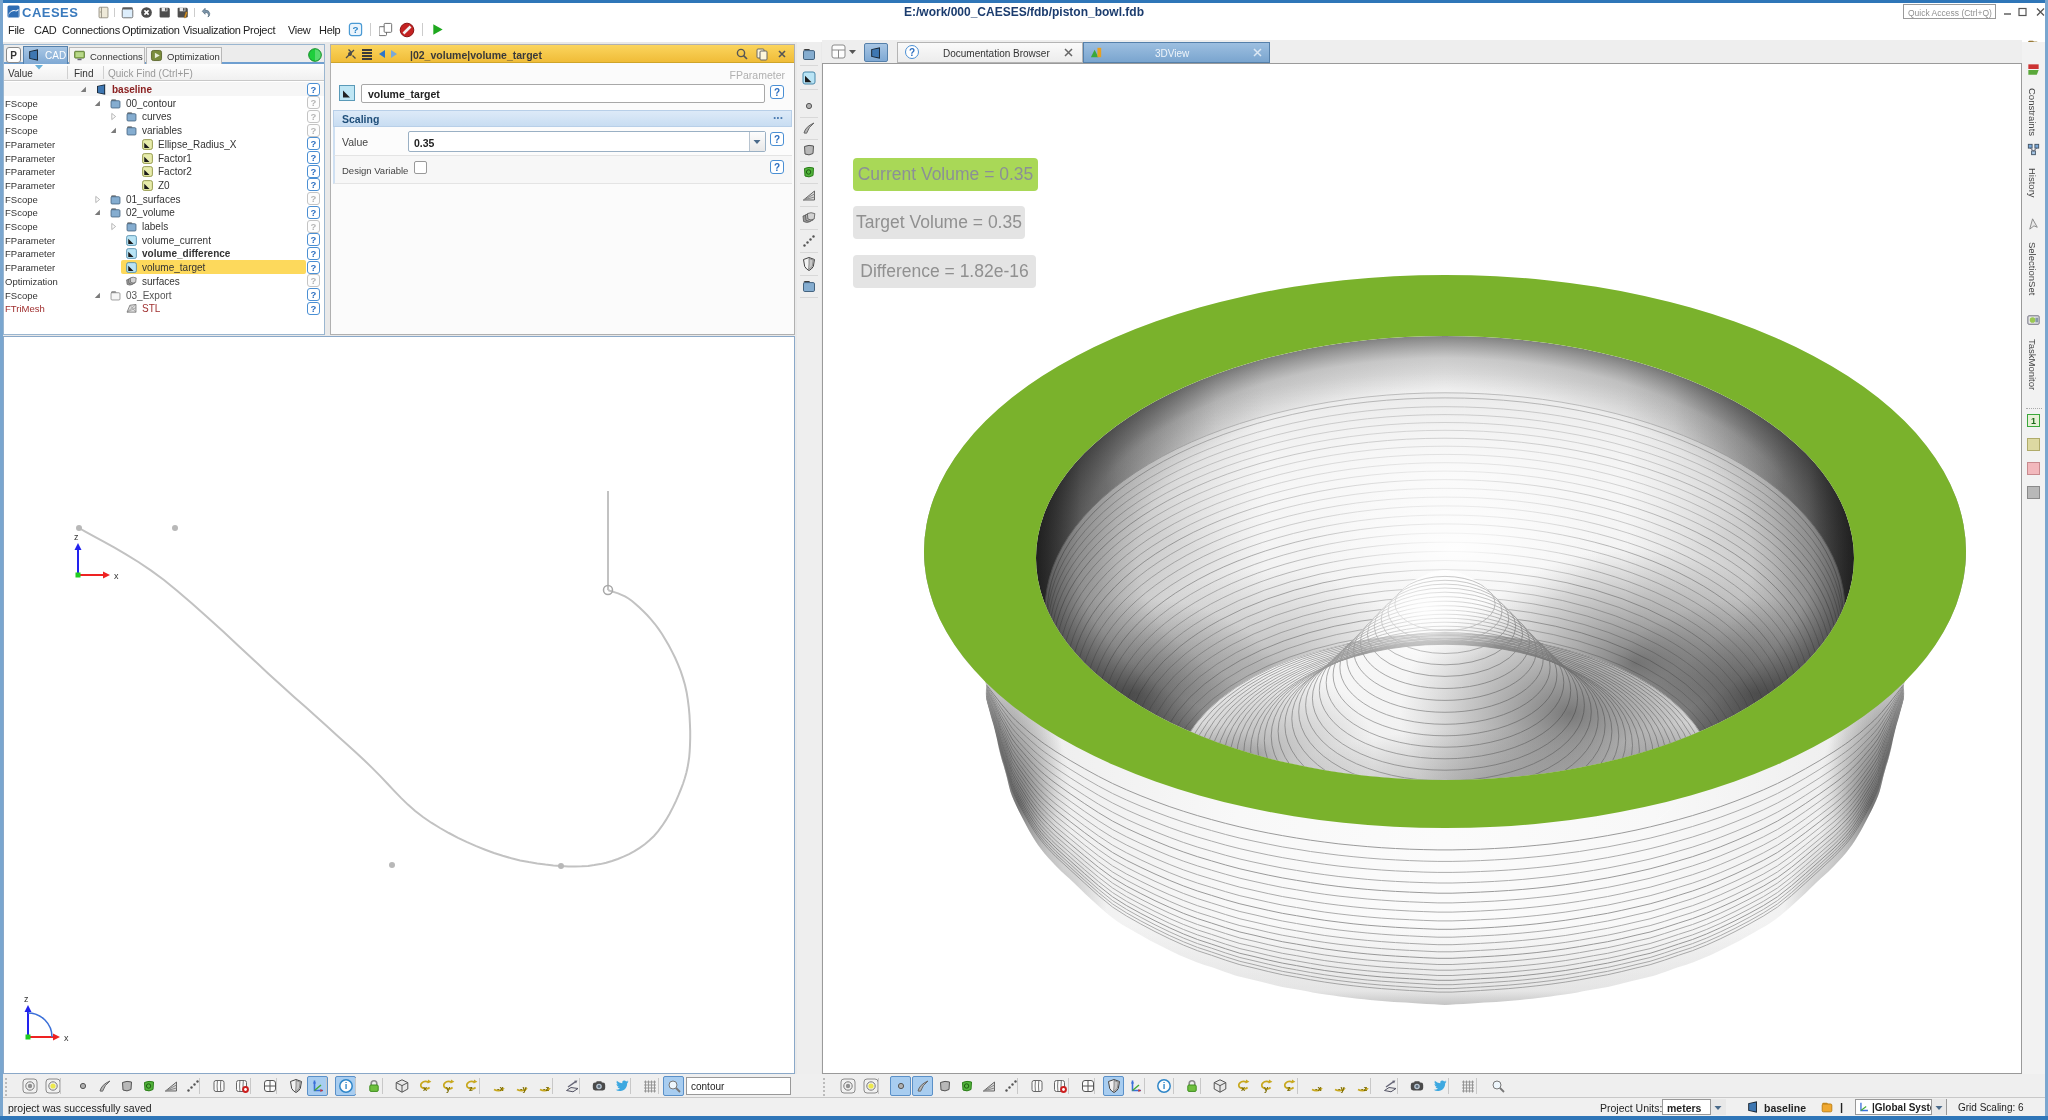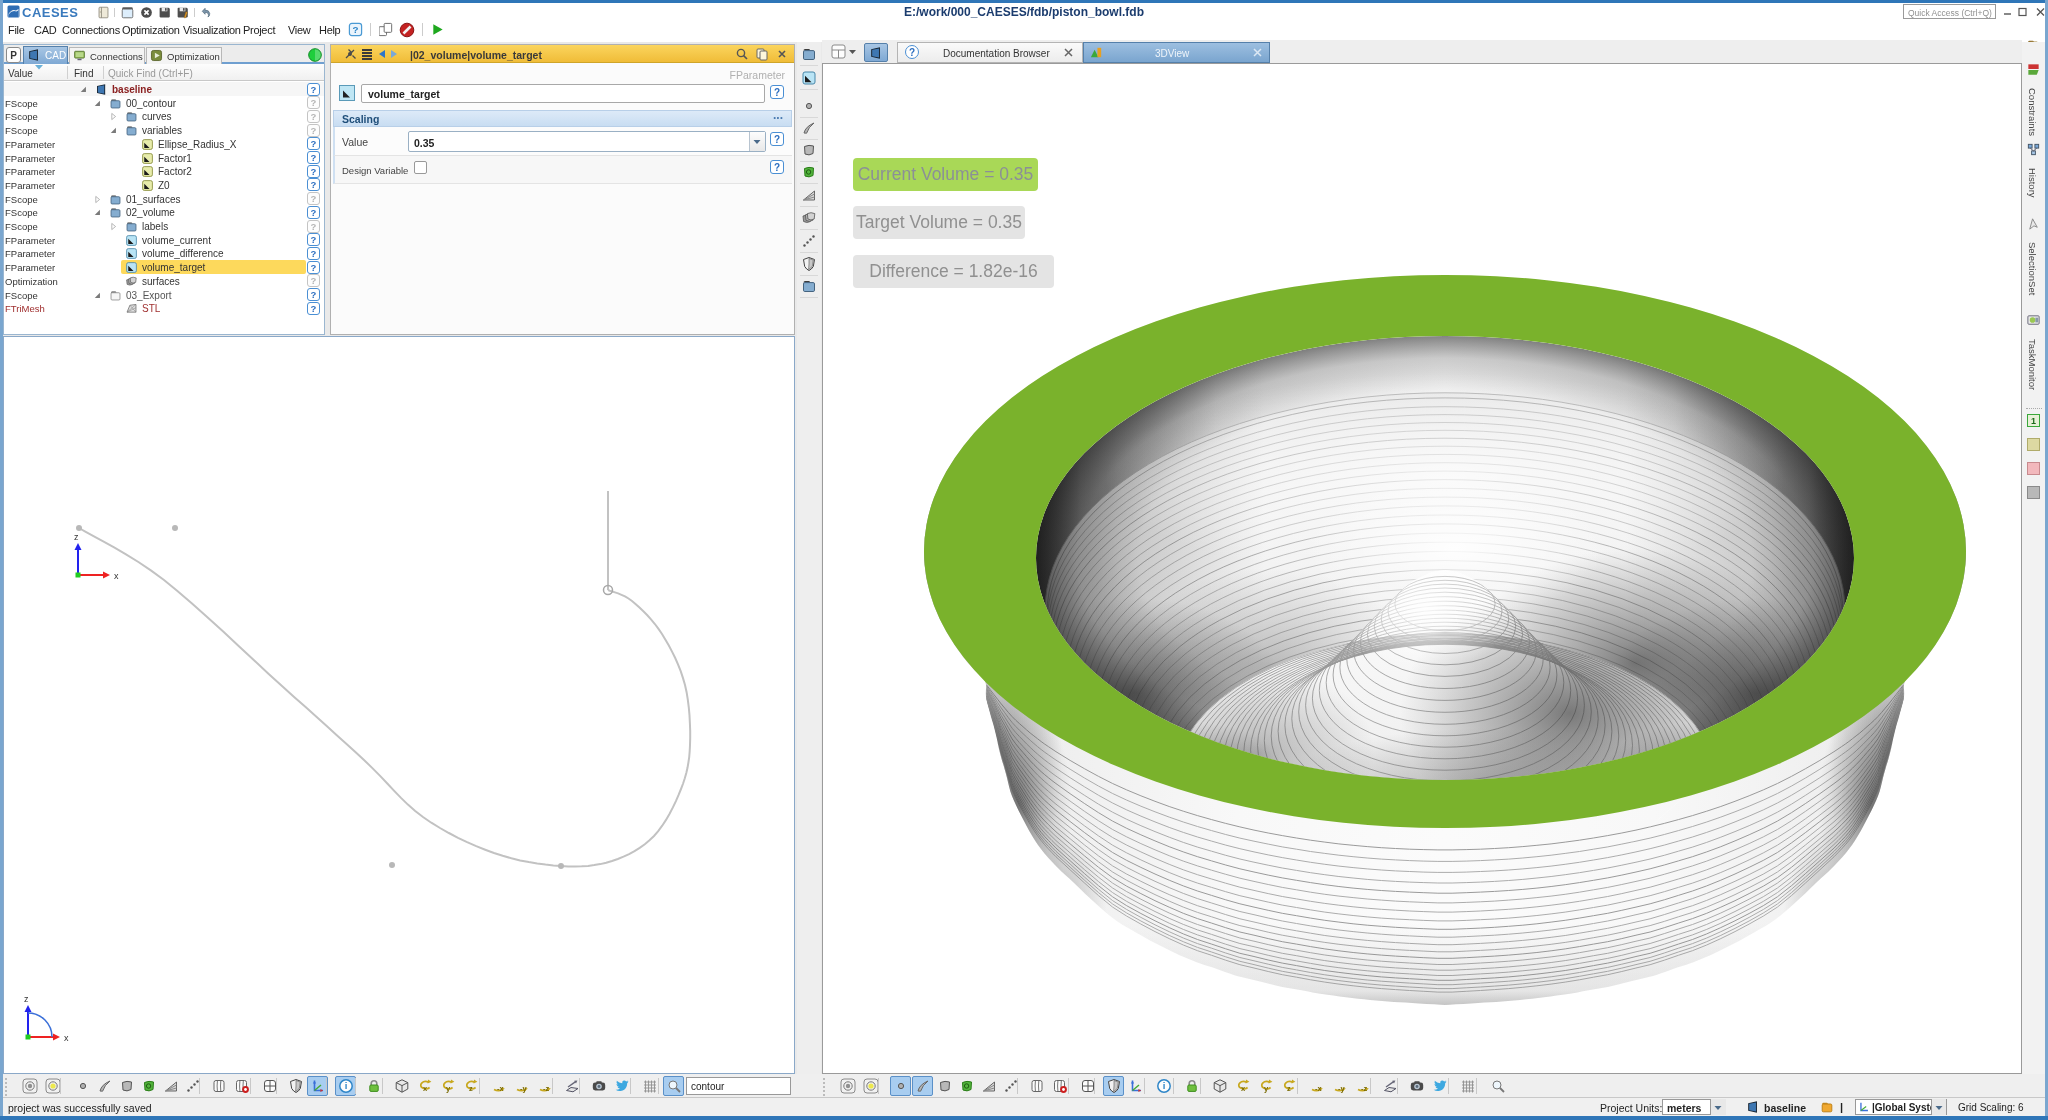--- a/index.html
+++ b/index.html
@@ -411,21 +411,21 @@
 <div class="abs txt" style="left:5px;top:234.7px;font-size:9.5px;color:#333">FParameter</div>
 <svg class="abs" style="left:125px;top:233.7px" width="13" height="13">
     <use href="#ic-paramc"></use>
   </svg>
 <div class="abs txt" style="left:142px;top:234.7px;font-size:10px;font-weight:normal;color:#333">volume_current</div>
 <div class="abs" style="left:307px;top:233.2px;width:13px;height:13px;border:1px solid #4a8fd4;border-radius:3px;background:#fff;font-size:9.5px;font-weight:bold;color:#2d6fc0;text-align:center;line-height:12px">?</div>
 <div class="abs txt" style="left:5px;top:248.4px;font-size:9.5px;color:#333">FParameter</div>
 <svg class="abs" style="left:125px;top:247.4px" width="13" height="13">
     <use href="#ic-paramc"></use>
   </svg>
-<div class="abs txt" style="left:142px;top:248.4px;font-size:10px;font-weight:normal;color:#333">volume_difference</div>
+<div class="abs txt" style="left:142px;top:248.4px;font-size:10px;font-weight:bold;color:#333">volume_difference</div>
 <div class="abs" style="left:307px;top:246.9px;width:13px;height:13px;border:1px solid #4a8fd4;border-radius:3px;background:#fff;font-size:9.5px;font-weight:bold;color:#2d6fc0;text-align:center;line-height:12px">?</div>
 <div class="abs" style="left:121px;top:260px;width:185px;height:14px;background:#fdd95c;border-radius:2px"></div>
 <div class="abs txt" style="left:5px;top:262.1px;font-size:9.5px;color:#333">FParameter</div>
 <svg class="abs" style="left:125px;top:261.1px" width="13" height="13">
     <use href="#ic-paramc"></use>
   </svg>
 <div class="abs txt" style="left:142px;top:262.1px;font-size:10px;font-weight:normal;color:#333">volume_target</div>
 <div class="abs" style="left:307px;top:260.6px;width:13px;height:13px;border:1px solid #4a8fd4;border-radius:3px;background:#fff;font-size:9.5px;font-weight:bold;color:#2d6fc0;text-align:center;line-height:12px">?</div>
 <div class="abs txt" style="left:5px;top:275.8px;font-size:9.5px;color:#333">Optimization</div>
 <svg class="abs" style="left:125px;top:274.8px" width="13" height="13">
@@ -804,21 +804,21 @@
         <ellipse cx="663.0" cy="725" rx="210" ry="60" fill="url(#dkC)" stroke="none"></ellipse>
         <ellipse cx="603.0" cy="545" rx="95" ry="60" fill="url(#ltA)" stroke="none"></ellipse>
       </g>
       <ellipse cx="378.0" cy="720" rx="90" ry="60" fill="url(#dkC2)"></ellipse>
       <ellipse cx="868.0" cy="720" rx="90" ry="60" fill="url(#dkC2)"></ellipse>
     </g>
     <path d="M102.0,488.5 A521.0,276.5 0 1 1 1144.0,488.5 A521.0,276.5 0 1 1 102.0,488.5 Z M214.0,495.0 A409.0,222.0 0 1 0 1032.0,495.0 A409.0,222.0 0 1 0 214.0,495.0 Z" fill="#7ab22c" fill-rule="evenodd"></path>
   </svg>
 <div class="abs txt" style="left:853px;top:158px;width:185px;height:33px;background:#a9d857;border-radius:4px;font-size:17.5px;color:#8b9096;text-align:center;line-height:32px">Current Volume = 0.35</div>
 <div class="abs txt" style="left:853px;top:206px;width:172px;height:33px;background:#e4e4e4;border-radius:4px;font-size:17.5px;color:#909090;text-align:center;line-height:32px">Target Volume = 0.35</div>
-<div class="abs txt" style="left:853px;top:255px;width:201px;height:33px;background:#e4e4e4;border-radius:4px;font-size:17.5px;color:#909090;text-align:center;line-height:32px">Difference = 1.82e-16</div>
+<div class="abs txt" style="left:853px;top:255px;width:183px;height:33px;background:#e4e4e4;border-radius:4px;font-size:17.5px;color:#909090;text-align:center;line-height:32px">Difference = 1.82e-16</div>
 <div class="abs" style="left:2022px;top:42px;width:23px;height:1032px;background:#f2f2f2"></div>
 <svg class="abs" style="left:2026px;top:62px" width="15" height="15">
     <use href="#v-constr"></use>
   </svg>
 <div class="abs txt" style="left:2027px;top:88px;font-size:9.5px;color:#444;writing-mode:vertical-rl">Constraints</div>
 <svg class="abs" style="left:2026px;top:142px" width="15" height="15">
     <use href="#v-hist"></use>
   </svg>
 <div class="abs txt" style="left:2027px;top:168px;font-size:9.5px;color:#444;writing-mode:vertical-rl">History</div>
 <svg class="abs" style="left:2026px;top:216px" width="15" height="15">

